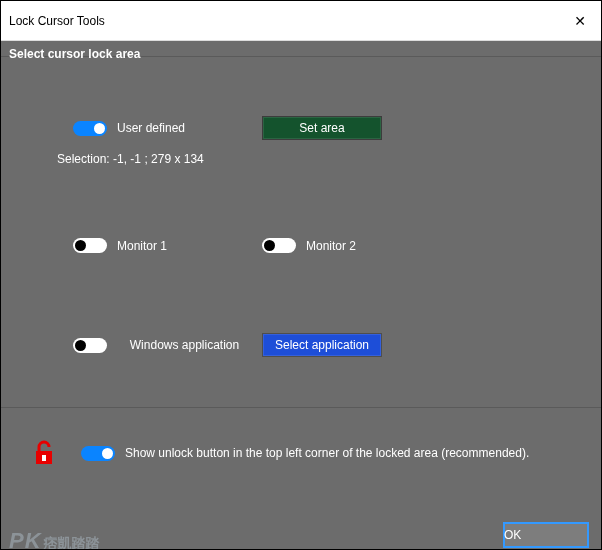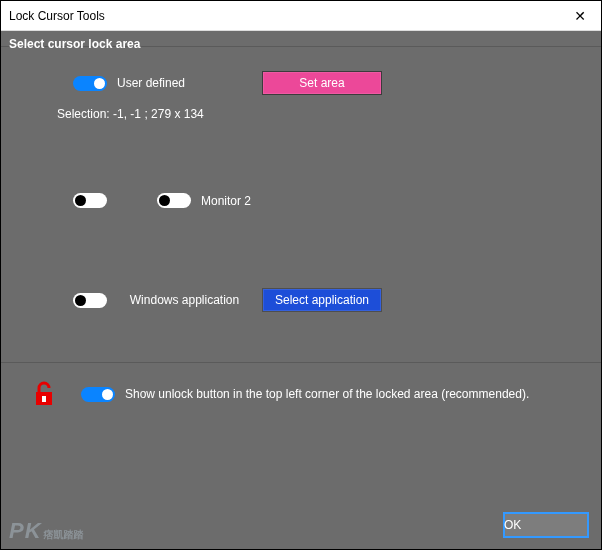--- a/index.html
+++ b/index.html
@@ -8,21 +8,21 @@
     width: 602px; height: 550px;
     font-family: "Segoe UI", Tahoma, sans-serif;
     font-size: 12px;
     background: #fff;
     border: 1px solid #000;
     overflow: hidden;
     position: relative;
   }
   
   .titlebar {
-    height: 30px;
+    height: 40px;
     background: #ffffff;
     display: flex;
     align-items: center;
     justify-content: space-between;
     padding-left: 8px;
     border-bottom: 1px solid #ddd;
   }
   .titlebar .title { color: #000; font-size: 12px; }
   .titlebar .close {
     width: 42px; height: 30px;
@@ -78,21 +78,21 @@
     color: #fff;
     font-size: 12px;
     text-align: center;
     height: 24px;
     line-height: 22px;
     padding: 0;
     width: 120px;
     box-shadow: inset 0 0 0 1px rgba(255,255,255,0.1);
   }
   .btn.pressed {
-    background: #ec4899;
+    background: #14532d;
     border: 1px solid #3c3c3c;
   }
   .hr {
     border: none;
     border-top: 1px solid #5a5a5a;
     margin: 0;
   }
   .icon-lock {
     width: 22px; height: 26px;
     flex-shrink: 0;
@@ -117,70 +117,71 @@
   .watermark {
     position: absolute;
     left: 8px; bottom: 6px;
     font-size: 22px;
     font-weight: bold;
     font-style: italic;
     color: rgba(200,220,235,0.35);
     letter-spacing: 1px;
     pointer-events: none;
   }
-  .watermark small { font-size: 10px; font-style: normal; letter-spacing: 0; margin-left:2px;}
+  .watermark small { font-size: 14px; font-style: normal; letter-spacing: 0; margin-left:2px;}
 </style>
 </head>
 <body>
 
 <div class="titlebar">
   <span class="title">Lock Cursor Tools</span>
   <div class="close">
     <span>✕</span>
   </div>
 </div>
 
 <div class="client">
   <div class="header">Select cursor lock area</div>
 
   <div class="content">
 
-    <div class="row" style="margin-top:24px; margin-left:46px;">
+    <div class="row" style="margin-top:59px; margin-left:46px;">
       <div class="toggle on">
         <div class="knob"></div>
       </div>
       <span class="label" style="width:95px;">User defined</span>
       <div class="btn pressed" style="margin-left:40px;">Set area</div>
     </div>
     <div class="sel-text" style="margin-left:30px;">Selection: -1, -1 ;  279 x 134</div>
 
     <div class="row" style="margin-top:72px; margin-left:46px;">
       <div class="toggle">
         <div class="knob"></div>
       </div>
+      <span class="label" style="width:95px;">Monitor 1</span>
 
       <div class="toggle" style="margin-left:40px;">
         <div class="knob"></div>
       </div>
       <span class="label">Monitor 2</span>
     </div>
 
     <div class="row" style="margin-top:80px; margin-left:46px;">
       <div class="toggle">
         <div class="knob"></div>
       </div>
       <span class="label" style="width:135px;text-align:center;">Windows application</span>
       <div class="btn">Select application</div>
     </div>
 
   </div>
 
   <hr class="hr" style="margin-top:50px;">
 
-  <div class="row" style="margin-top:18px; margin-left:32px;">
+  <div class="row" style="margin-top:32px; margin-left:32px;">
     <svg class="icon-lock" viewBox="0 0 22 26">
       <rect x="3" y="11" width="16" height="13" fill="#e80000"></rect>
       <rect x="9" y="15" width="4" height="6" fill="#fff"></rect>
       <path d="M 6 11 L 6 7 A 5 5 0 0 1 16 7" fill="none" stroke="#e80000" stroke-width="3"></path>
     </svg>
     <div class="toggle on" style="margin-left:16px;">
       <div class="knob"></div>
     </div>
     <span class="label">Show unlock button in the top left corner of the locked area (recommended).</span>
   </div>

